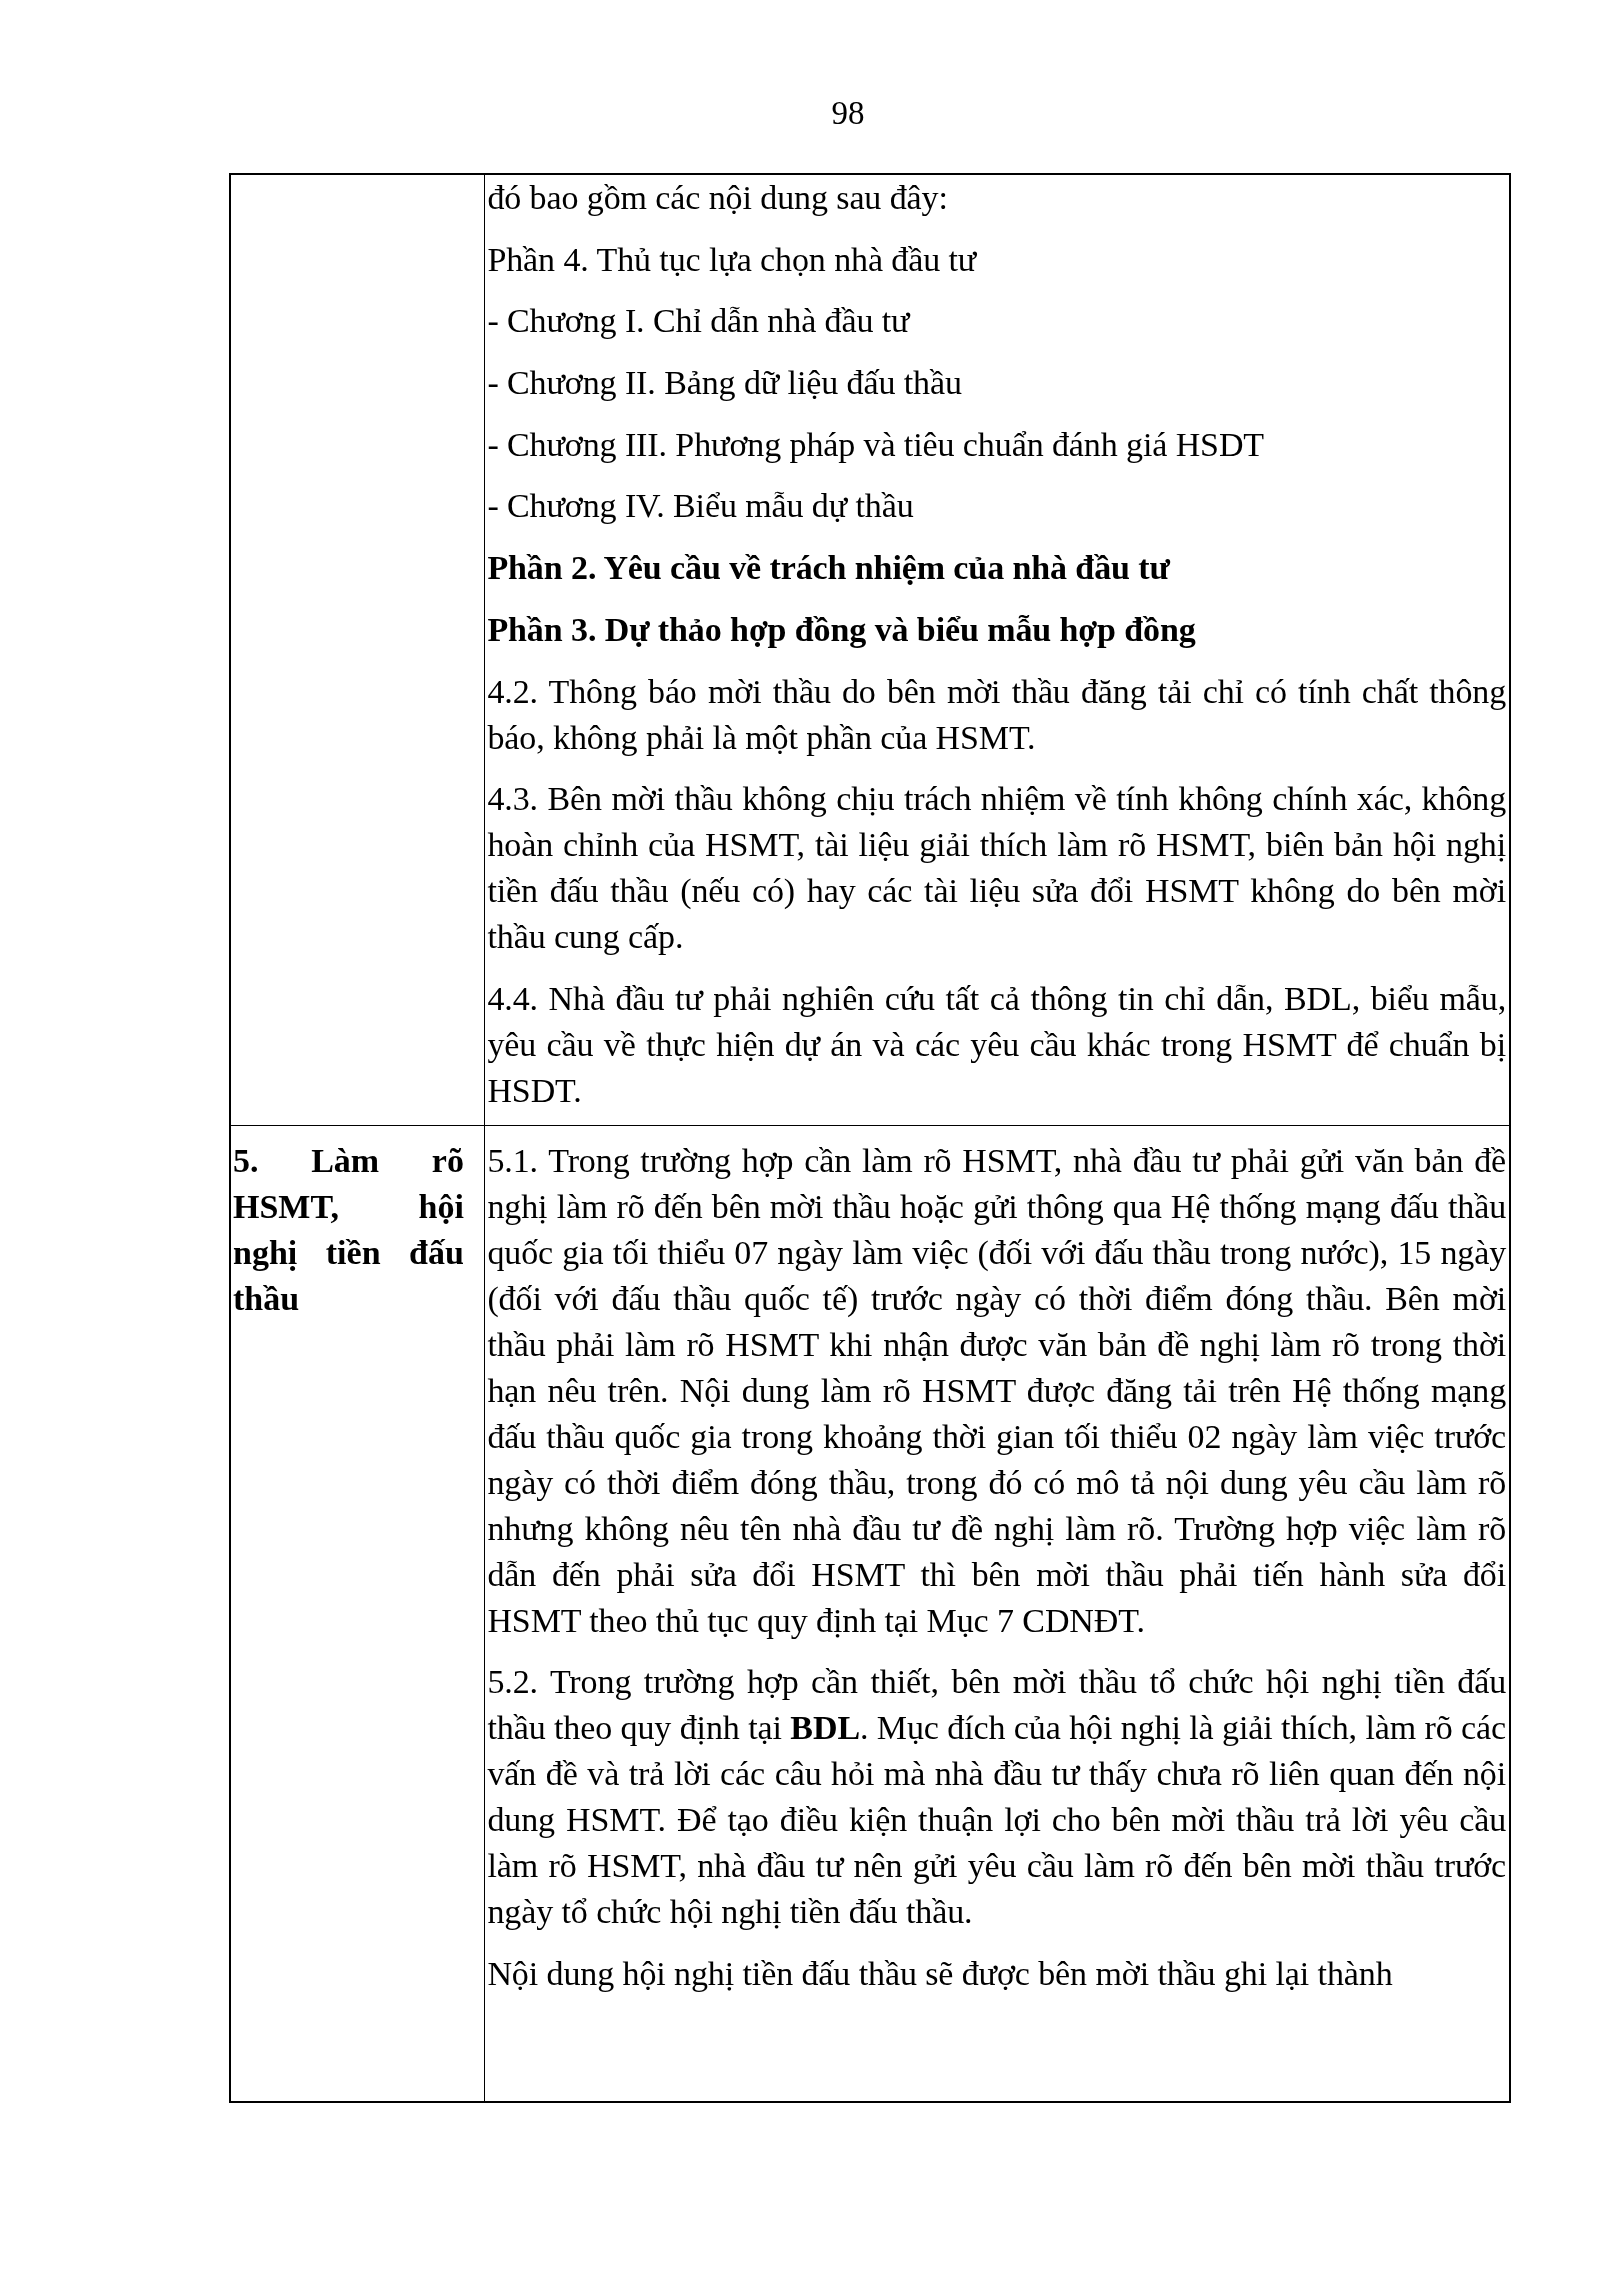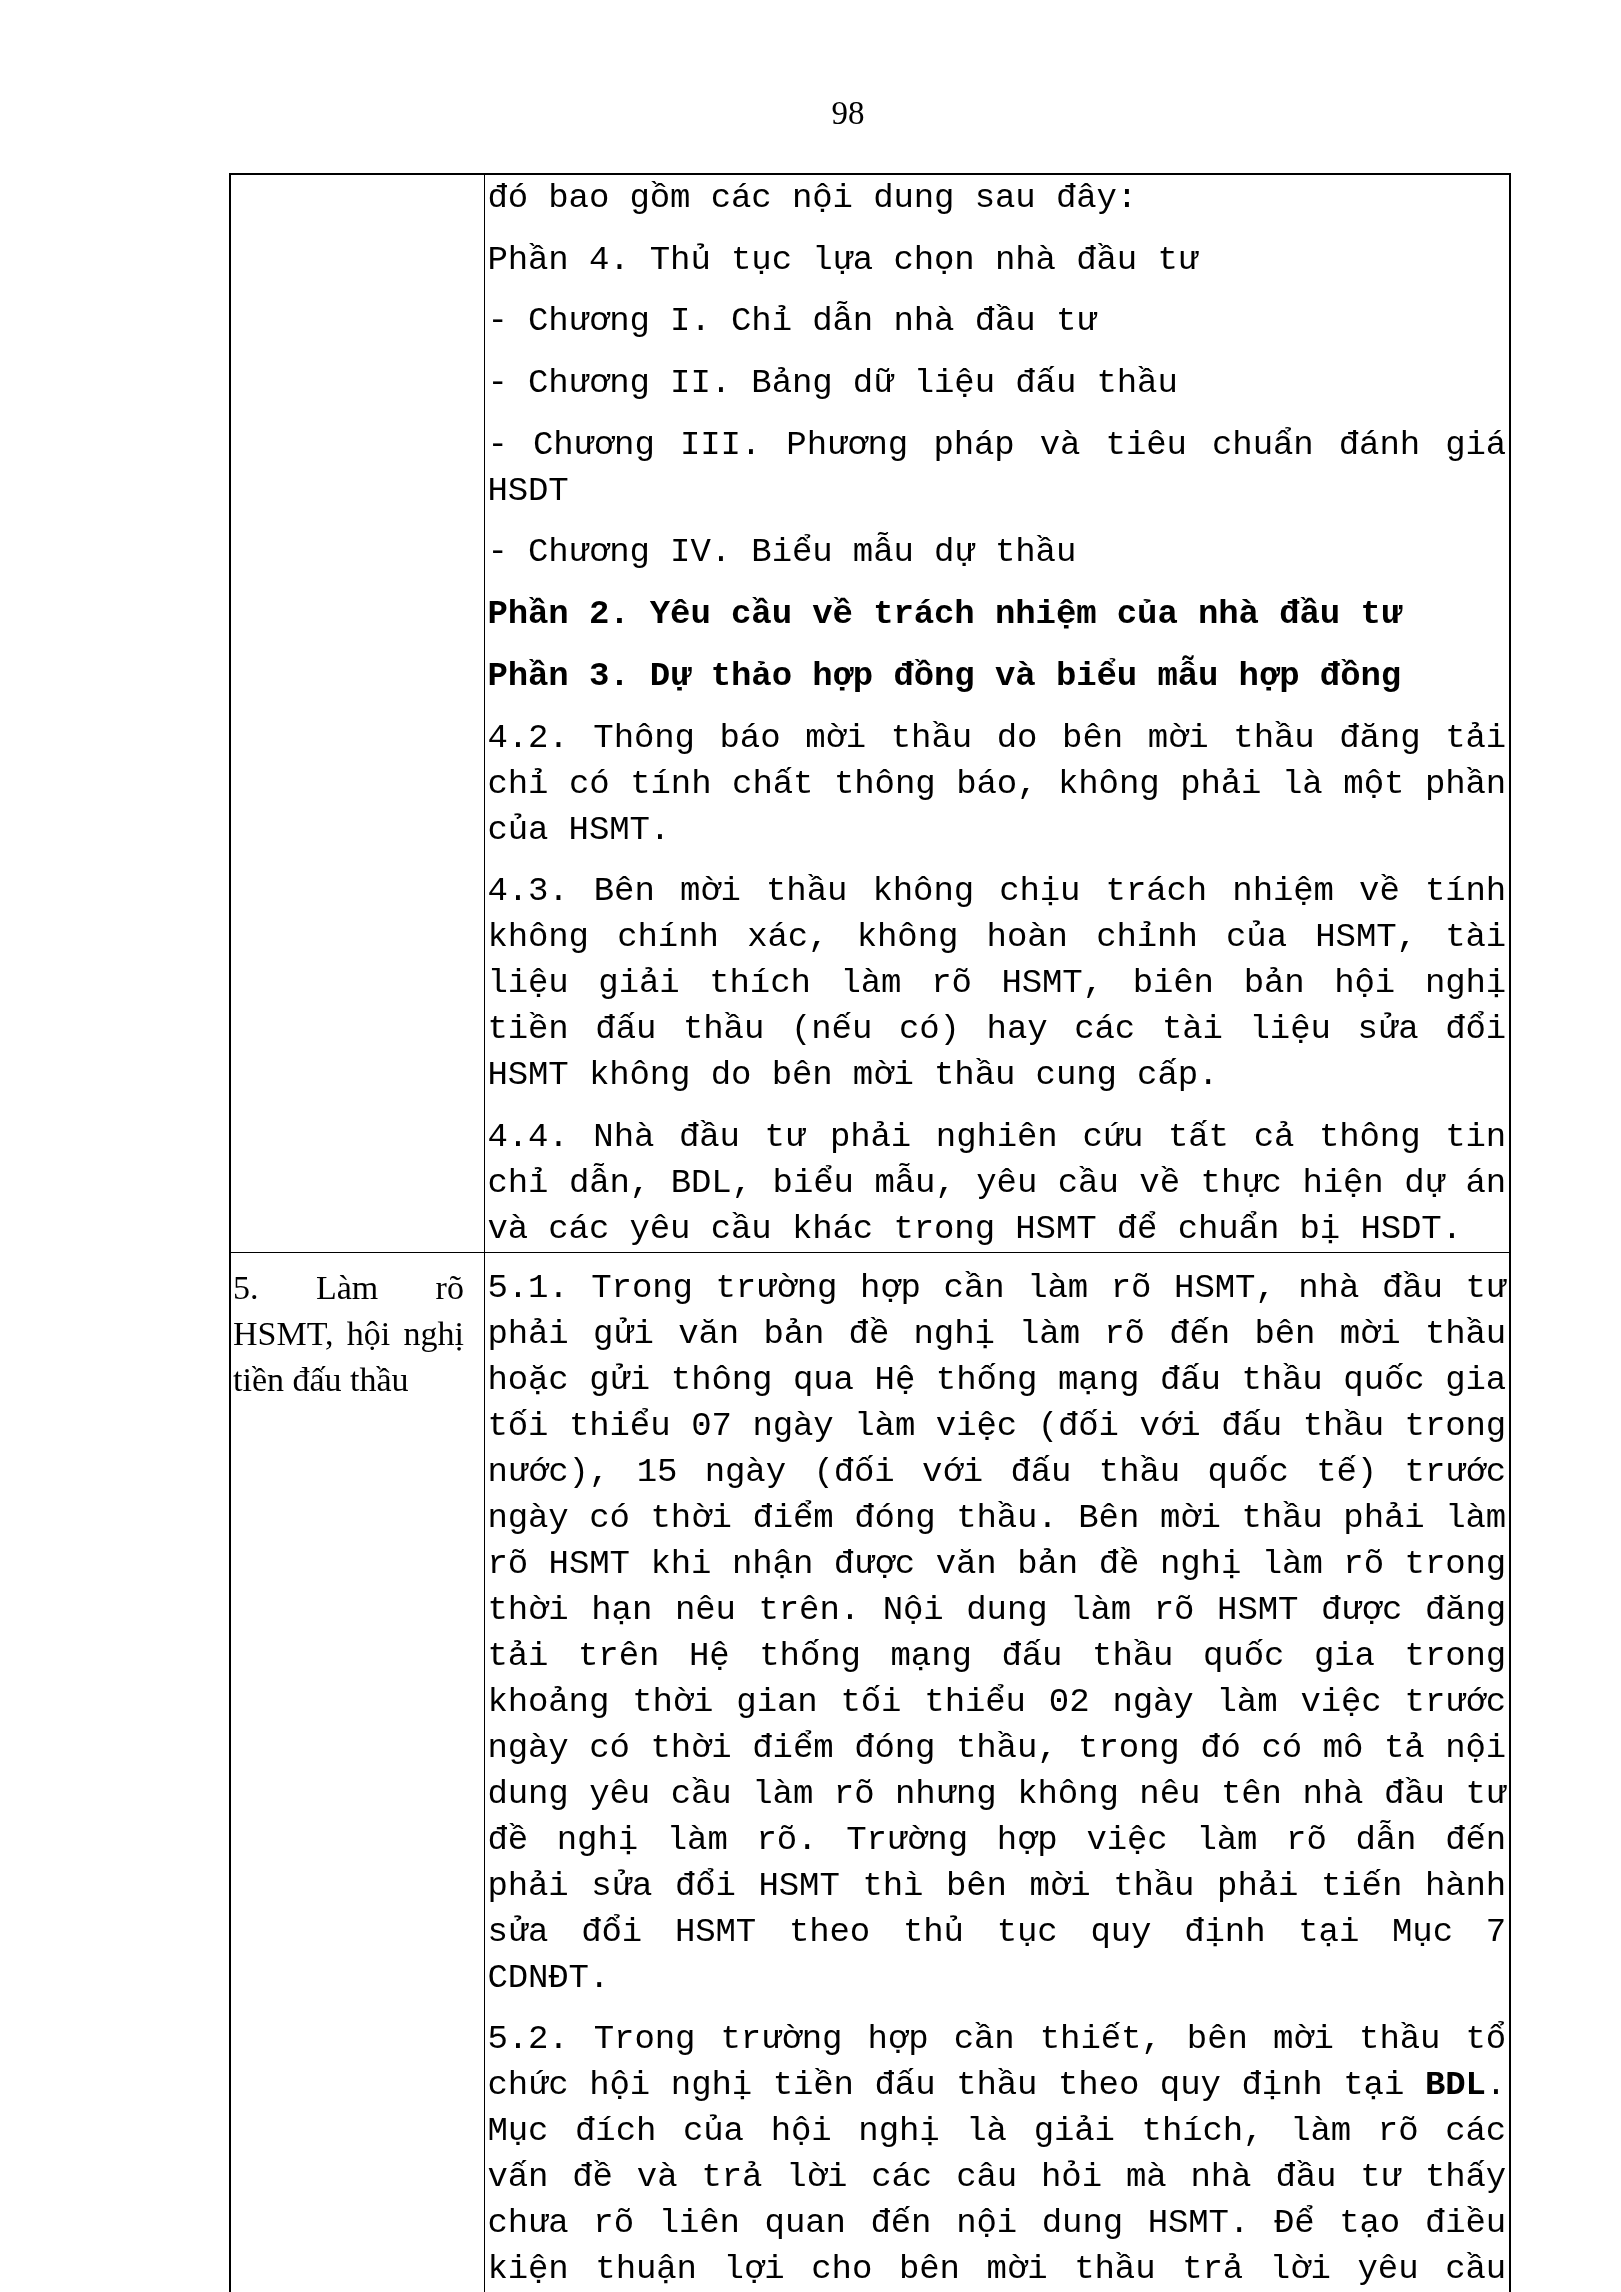--- a/index.html
+++ b/index.html
@@ -38,21 +38,20 @@
       vertical-align: top;
       padding: 0;
     }
     .col-left { width: 254px; }
     .col-right { width: 1026px; }
     .cell-left {
       padding: 0 19.6px 0 2px !important;
     }
     .cell-right {
       padding: 0 2.9px 0 2.9px !important;
-      font-family: Liberation Mono, monospace;
     }
     .row1 td { height: 950px; }
     .row2 td { height: 975px; }
     .para {
       font-size: 34px;
       line-height: 46px;
       margin: 0 0 15.7px 0;
       text-align: justify;
       letter-spacing: -0.1px;
     }
@@ -63,21 +62,21 @@
       margin-top: 11.8px;
     }
     .para.last {
       margin-bottom: 0;
       margin-top: 7px;
     }
     .bold { font-weight: bold; }
     .left-heading {
       font-size: 34px;
       line-height: 46px;
-      font-weight: normal;
+      font-weight: bold;
       text-align: justify;
       margin: 11.8px 0 0 0;
     }
   </style>
 </head>
 <body>
 
 <div class="page-number">98</div>
 
 <table class="doc-table">

